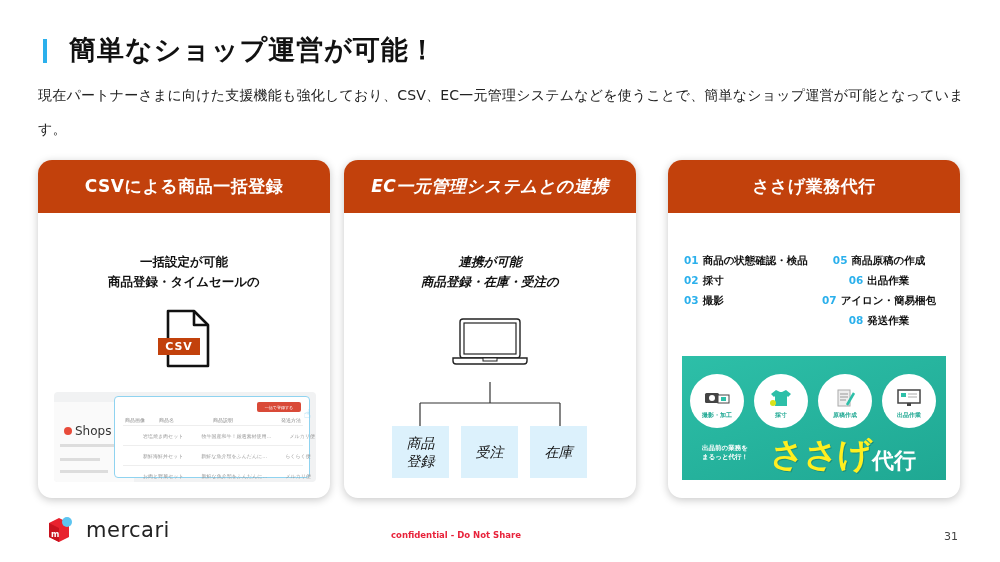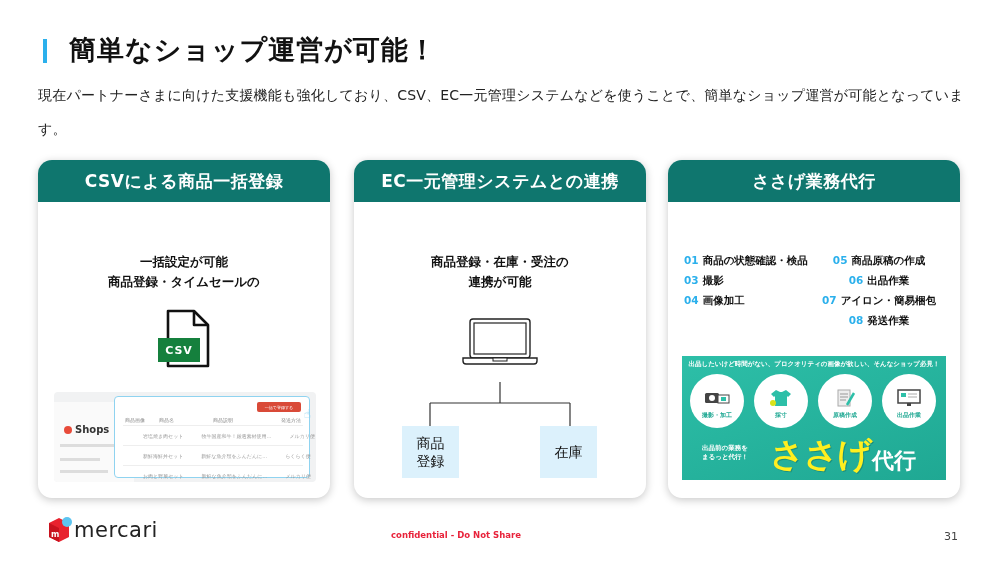--- a/index.html
+++ b/index.html
@@ -5,34 +5,34 @@
     * { margin: 0; padding: 0; box-sizing: border-box; }
     html, body { width: 1000px; height: 562px; background: #ffffff; overflow: hidden; }
     body { position: relative; font-family: "DejaVu Sans", "Liberation Sans", sans-serif; color: #111; }
 
     .title-bar { position: absolute; left: 43px; top: 39px; width: 4px; height: 24px; background: #2bb0ec; }
     .title { position: absolute; left: 57px; top: 32px; font-size: 27px; font-weight: bold; letter-spacing: 1px; color: #111; margin-left: 12px; }
     .subtitle { position: absolute; left: 38px; top: 78px; width: 945px; font-size: 14px; line-height: 34px; color: #222; letter-spacing: 0.2px; }
 
     .card { position: absolute; top: 160px; width: 292px; height: 338px; background: #fff; border-radius: 14px; box-shadow: 0 2px 8px rgba(0,0,0,0.22); overflow: hidden; }
     .card-1 { left: 38px; }
-    .card-2 { left: 354px; }
+    .card-2 { left: 344px; font-style: italic; }
     .card-3 { left: 668px; }
-    .card-header { height: 42px; background: #0f766e; color: #fff; font-weight: bold; font-size: 17px; display: flex; align-items: center; justify-content: center; letter-spacing: 0.5px; }
+    .card-header { height: 53px; background: #c2410c; color: #fff; font-weight: bold; font-size: 17px; display: flex; align-items: center; justify-content: center; letter-spacing: 0.5px; }
 
     .card-desc { position: absolute; left: 0; right: 0; text-align: center; font-size: 12.5px; font-weight: bold; line-height: 20px; color: #111; }
     .card-1 .card-desc, .card-2 .card-desc { top: 92px; }
 
     .csv-icon { position: absolute; left: 124px; top: 148px; width: 50px; height: 62px; }
     .csv-icon svg { width: 100%; height: 100%; }
-    .csv-label { position: absolute; left: 120px; top: 178px; width: 42px; height: 24px; background: #15803d; color: #fff; font-size: 11px; font-weight: bold; display: flex; align-items: center; justify-content: center; letter-spacing: 1px; }
+    .csv-label { position: absolute; left: 120px; top: 178px; width: 42px; height: 17px; background: #c2410c; color: #fff; font-size: 11px; font-weight: bold; display: flex; align-items: center; justify-content: center; letter-spacing: 1px; }
 
     .screenshot { position: absolute; left: 16px; top: 232px; width: 262px; height: 90px; background: #f1f2f3; border-radius: 4px; overflow: hidden; }
     .ss-side { position: absolute; left: 0; top: 10px; width: 80px; height: 80px; background: #fafafa; }
-    .ss-logo { position: absolute; left: 10px; top: 22px; font-size: 10px; color: #333; display: flex; align-items: center; gap: 3px; font-weight: bold; }
+    .ss-logo { position: absolute; left: 10px; top: 22px; font-size: 12px; color: #333; display: flex; align-items: center; gap: 3px; }
     .ss-logo-dot { width: 8px; height: 8px; background: #e84b3a; border-radius: 50%; }
     .ss-side-line { position: absolute; left: 6px; height: 3px; background: #ddd; }
     .ss-panel { position: absolute; left: 60px; top: 4px; width: 196px; height: 82px; background: #fff; border: 1.5px solid #8fd3f0; border-radius: 4px; }
     .ss-btn { position: absolute; right: 8px; top: 5px; width: 44px; height: 10px; background: #d94a38; border-radius: 2px; color: #fff; font-size: 4px; display: flex; align-items: center; justify-content: center; }
     .ss-head { position: absolute; top: 20px; font-size: 5px; color: #888; }
     .ss-row { position: absolute; left: 8px; right: 6px; height: 20px; display: flex; align-items: center; border-top: 1px solid #eee; }
     .ss-thumb { width: 14px; height: 12px; border-radius: 2px; background: linear-gradient(135deg,#6b3a22,#c57b4c); margin-right: 20px; }
     .ss-txt { font-size: 5px; color: #999; margin-right: 18px; white-space: nowrap; }
     .ss-hand { position: absolute; right: -2px; top: 10px; font-size: 12px; color: #8fd3f0; }
 
@@ -54,21 +54,21 @@
     .bubble { position: absolute; top: 18px; width: 54px; height: 54px; background: #fff; border-radius: 50%; display: flex; flex-direction: column; align-items: center; justify-content: flex-end; padding-bottom: 8px; }
     .bubble-label { font-size: 6px; color: #1fa893; font-weight: bold; }
     .bubble-ico { width: 26px; height: 18px; margin-bottom: 4px; }
     .b1 { left: 8px; } .b2 { left: 72px; } .b3 { left: 136px; } .b4 { left: 200px; }
     .banner-sub { position: absolute; left: 20px; top: 88px; font-size: 6.5px; font-weight: bold; color: #fff; line-height: 9px; }
     .banner-big { position: absolute; left: 88px; top: 76px; font-size: 34px; font-weight: bold; color: #ffef1f; letter-spacing: -1px; text-shadow: 1px 1px 0 #1b8f7e; }
     .banner-big-2 { position: absolute; left: 190px; top: 90px; font-size: 22px; font-weight: bold; color: #fff; text-align: right; }
 
     .logo { position: absolute; left: 46px; top: 516px; display: flex; align-items: center; }
     .logo-cube { position: relative; width: 26px; height: 28px; }
-    .logo-text { font-family: "DejaVu Sans", sans-serif; font-size: 21px; color: #222; margin-left: 2px; letter-spacing: 0.5px; }
+    .logo-text { font-family: "DejaVu Sans", sans-serif; font-size: 21px; color: #222; margin-left: 14px; letter-spacing: 0.5px; }
     .confidential { position: absolute; left: 391px; top: 530px; font-size: 8.5px; font-weight: bold; color: #e8223a; }
     .page-num { position: absolute; left: 944px; top: 530px; font-size: 11px; color: #444; }
   </style>
 </head>
 <body>
 
 <div class="title-bar"></div>
 <div class="title">簡単なショップ運営が可能！</div>
 <div class="subtitle">現在パートナーさまに向けた支援機能も強化しており、CSV、EC一元管理システムなどを使うことで、簡単なショップ運営が可能となっています。</div>
 
@@ -121,22 +121,22 @@
         <span class="ss-txt">メルカリ便</span>
       </div>
       <span class="ss-hand">☝</span>
     </div>
   </div>
 </div>
 
 <div class="card card-2">
   <div class="card-header">EC一元管理システムとの連携</div>
   <div class="card-desc">
+    <div>連携が可能</div>
     <div>商品登録・在庫・受注の</div>
-    <div>連携が可能</div>
   </div>
   <div class="laptop">
     <svg viewBox="0 0 76 48" width="76" height="48">
       <rect x="8" y="1" width="60" height="39" rx="3" fill="#fff" stroke="#222" stroke-width="1.4"></rect>
       <rect x="12" y="5" width="52" height="31" fill="#fff" stroke="#222" stroke-width="1.2"></rect>
       <path d="M1 40 H75 V43 Q75 46 72 46 H4 Q1 46 1 43 Z" fill="#fff" stroke="#222" stroke-width="1.4"></path>
       <rect x="31" y="40" width="14" height="3" fill="#fff" stroke="#222" stroke-width="1"></rect>
     </svg>
   </div>
   <svg class="tree" viewBox="0 0 292 338">
@@ -144,41 +144,43 @@
     <line x1="76" y1="243" x2="216" y2="243" stroke="#333" stroke-width="1.2"></line>
     <line x1="76" y1="243" x2="76" y2="266" stroke="#333" stroke-width="1.2"></line>
     <line x1="216" y1="243" x2="216" y2="266" stroke="#333" stroke-width="1.2"></line>
   </svg>
   <div class="mod-box mod-1">
     <div>
       <div>商品</div>
       <div>登録</div>
     </div>
   </div>
+  <div class="mod-box mod-2">
+    <div>受注</div>
+  </div>
   <div class="mod-box mod-3">
     <div>在庫</div>
   </div>
 </div>
 
 <div class="card card-3">
   <div class="card-header">ささげ業務代行</div>
   <div class="svc-list svc-col-1">
     <div class="svc-item"><span class="svc-num">01</span><span>商品の状態確認・検品</span></div>
+    <div class="svc-item"><span class="svc-num">02</span><span>採寸</span></div>
     <div class="svc-item"><span class="svc-num">03</span><span>撮影</span></div>
-    <div class="svc-item"><span class="svc-num">04</span><span>画像加工</span></div>
   </div>
   <div class="svc-list svc-col-2">
     <div class="svc-item"><span class="svc-num">05</span><span>商品原稿の作成</span></div>
     <div class="svc-item"><span class="svc-num">06</span><span>出品作業</span></div>
     <div class="svc-item"><span class="svc-num">07</span><span>アイロン・簡易梱包</span></div>
     <div class="svc-item"><span class="svc-num">08</span><span>発送作業</span></div>
   </div>
 
   <div class="banner">
-    <div class="banner-top">出品したいけど時間がない、プロクオリティの画像が欲しい、そんなショップ必見！</div>
     <div class="bubble b1">
       <svg class="bubble-ico" viewBox="0 0 26 18">
         <rect x="1" y="4" width="14" height="10" rx="1.5" fill="#444"></rect>
           <circle cx="8" cy="9" r="3" fill="#fff"></circle>
           <rect x="14" y="6" width="11" height="8" fill="#fff" stroke="#444"></rect>
           <rect x="17" y="8" width="5" height="4" fill="#2dbfa8"></rect>
       </svg>
       <span class="bubble-label">撮影・加工</span>
     </div>
     <div class="bubble b2">

